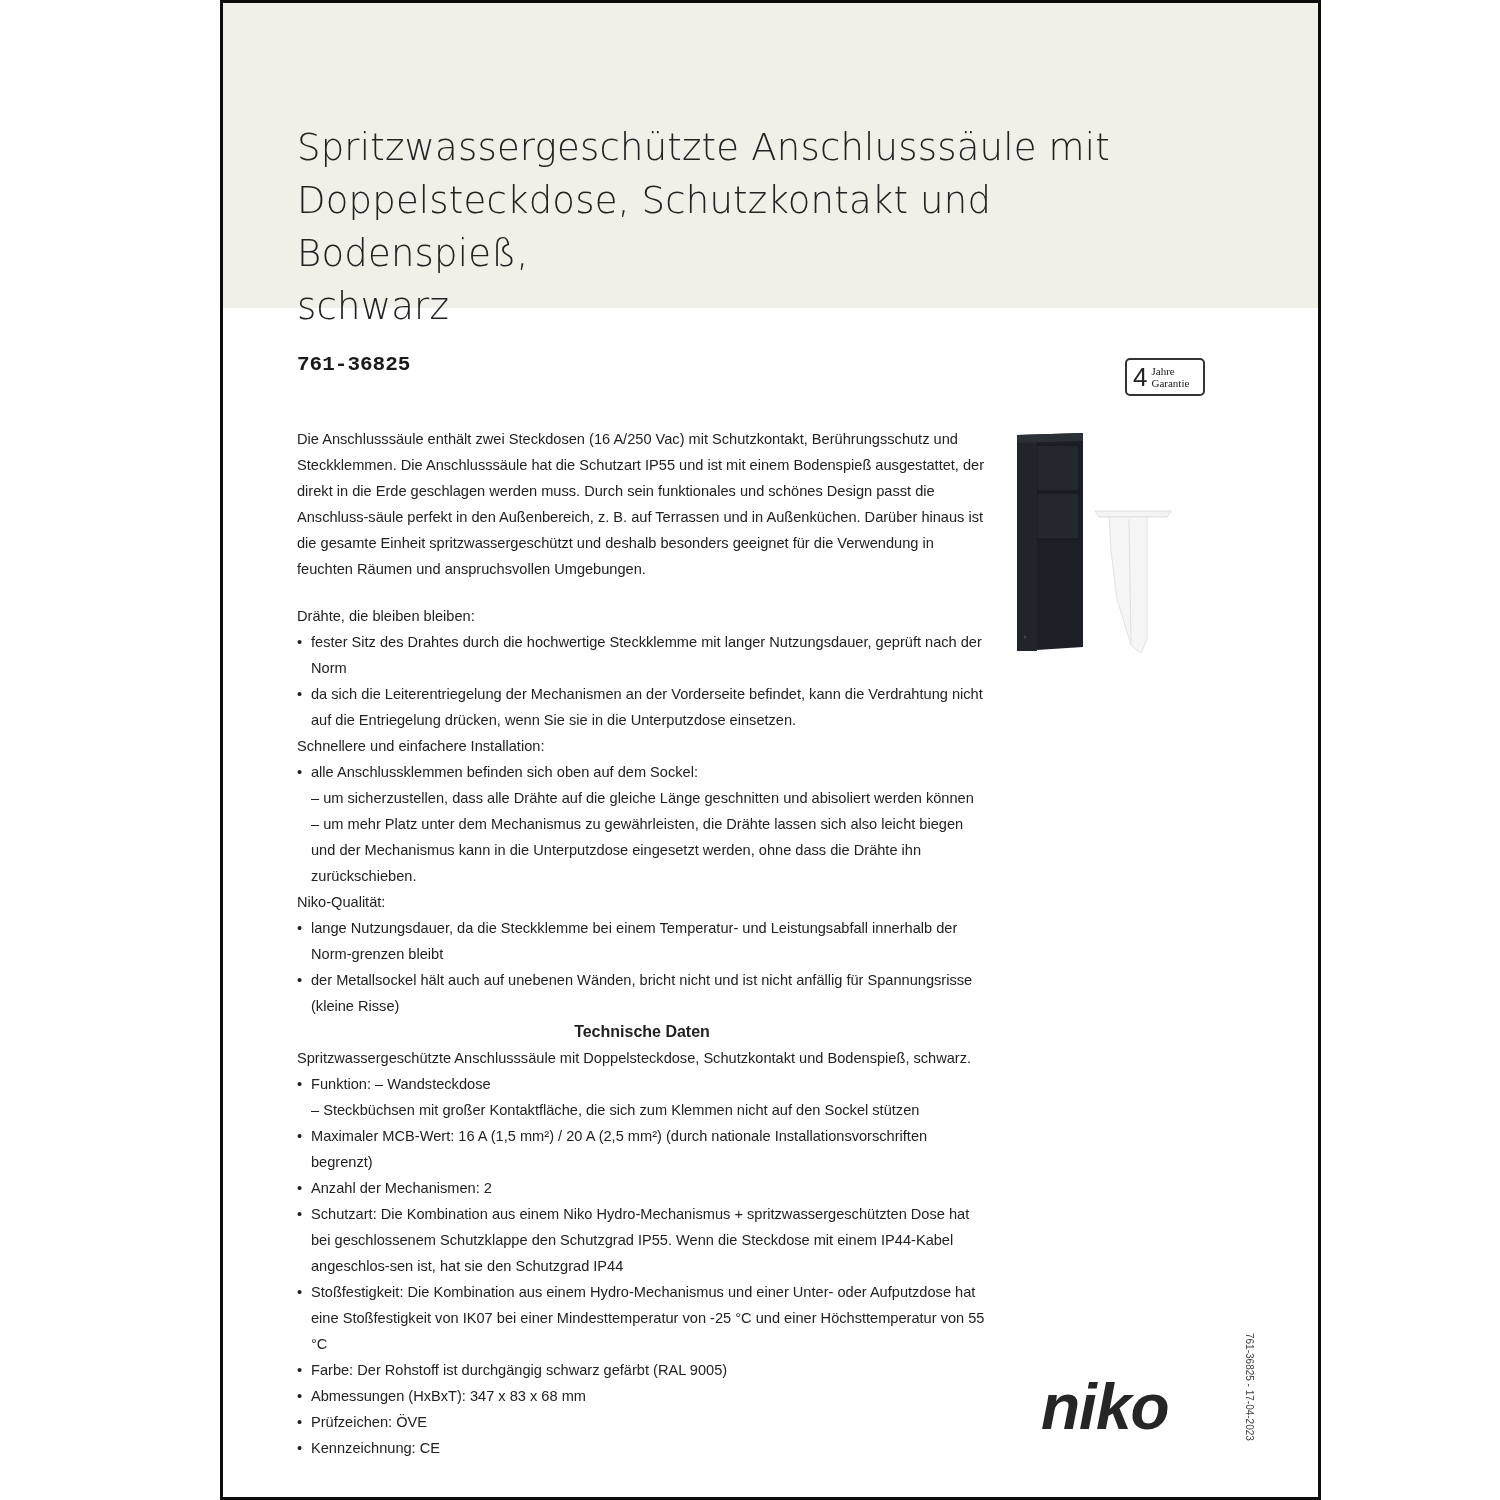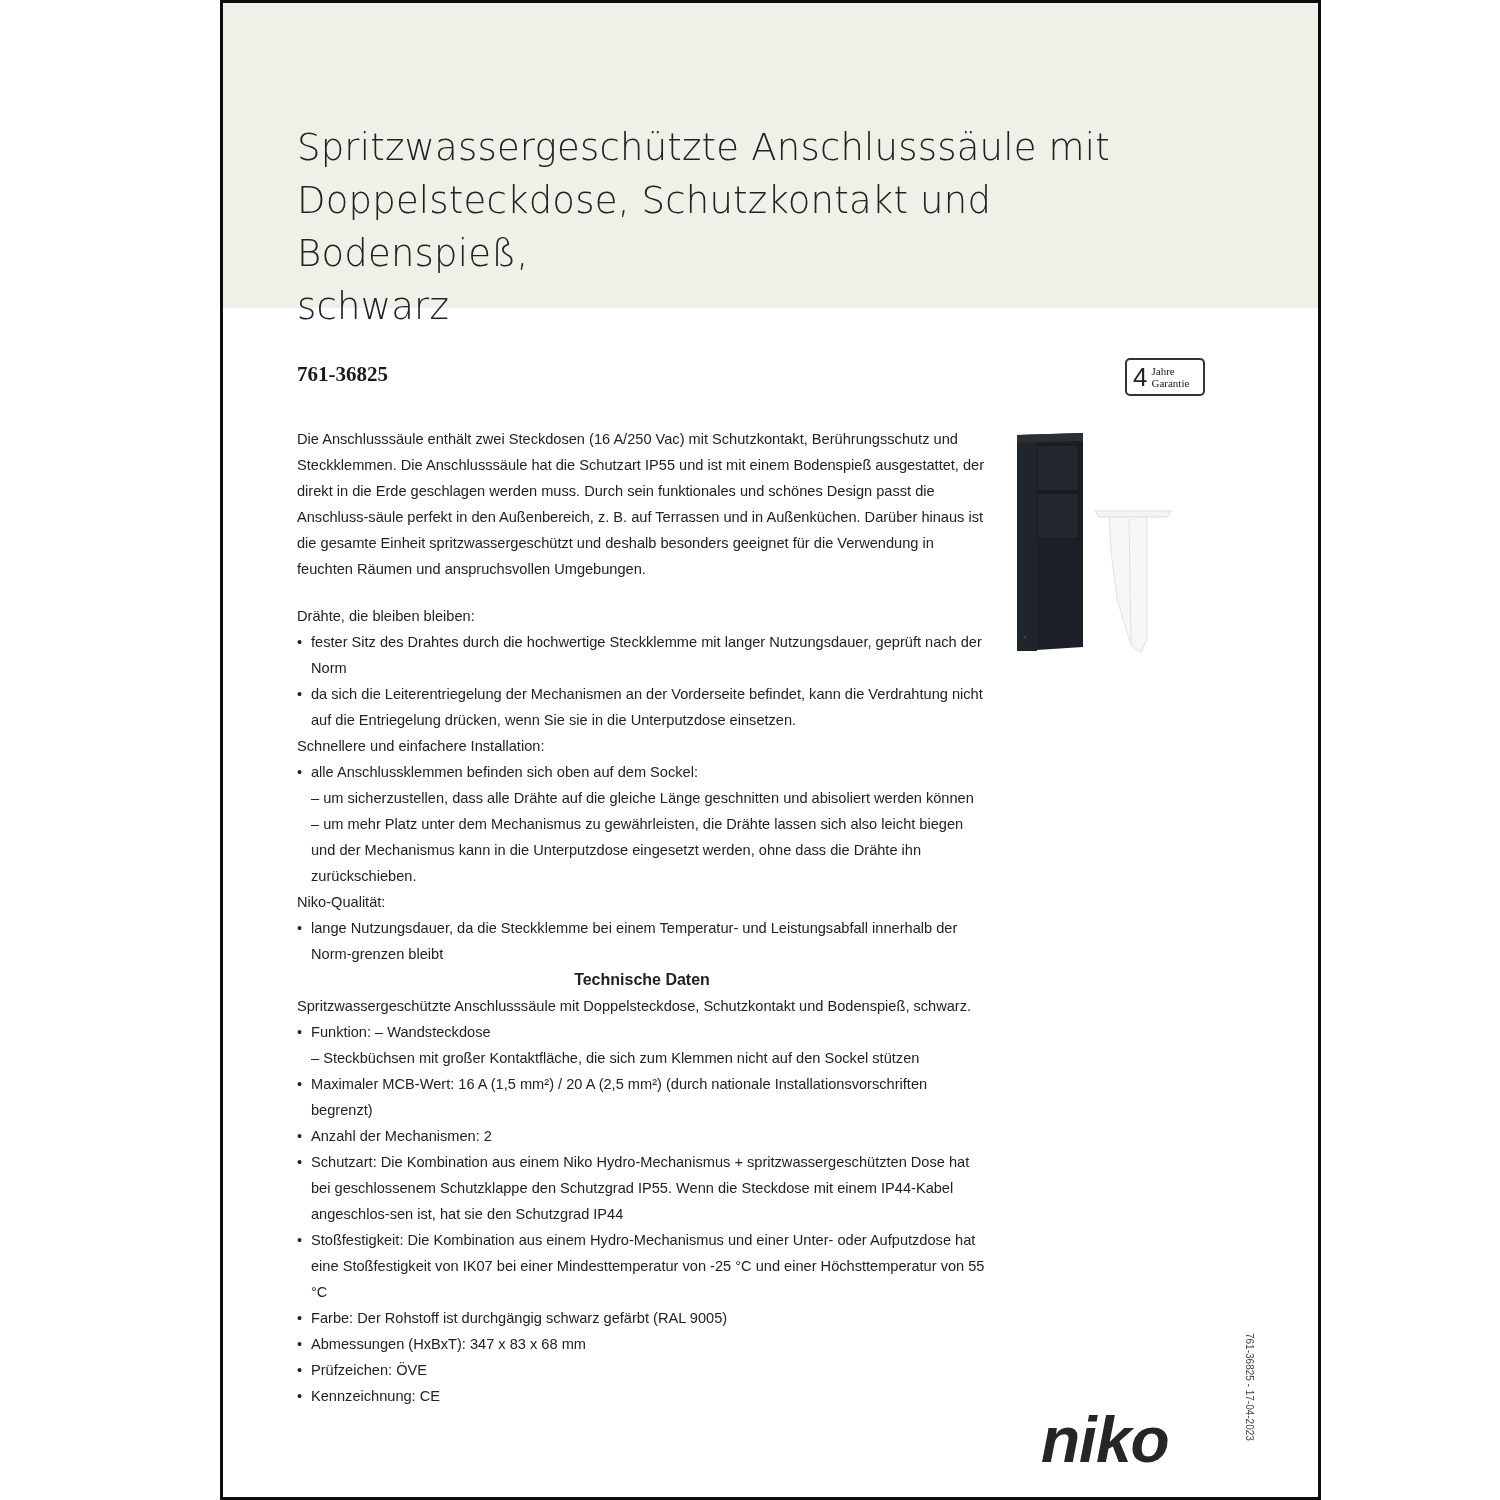--- a/index.html
+++ b/index.html
@@ -10,22 +10,22 @@
     }
     .header-band {
       position: absolute; left: 0; top: 0; width: 100%; height: 305px; background: #f0f0e8;
     }
     .title {
       position: absolute; left: 74px; top: 118px; width: 900px;
       font-family: "DejaVu Sans", sans-serif; font-weight: 300; font-size: 37px; line-height: 53px;
       color: #222; letter-spacing: 0.2px; margin: 0;
     }
     .product-code {
-      position: absolute; left: 74px; top: 359px; font-size: 21px; font-weight: bold; color: #1a1a1a;
-      font-family: Liberation Serif, serif;
+      position: absolute; left: 74px; top: 350px; font-size: 21px; font-weight: bold; color: #1a1a1a;
+      font-family: Liberation Mono, monospace;
     }
     .warranty {
       position: absolute; left: 902px; top: 355px; width: 80px; height: 38px;
       border: 2px solid #333; border-radius: 5px; display: flex; align-items: center; padding-left: 6px; box-sizing: border-box;
     }
     .warranty .num { font-family: "Liberation Sans", sans-serif; font-size: 26px; color: #222; margin-right: 4px; line-height: 1; }
     .warranty .txt { font-family: Liberation Serif, serif; font-size: 11px; line-height: 12px; color: #222; }
     .body-text {
       position: absolute; left: 74px; top: 423px; width: 690px;
       font-family: "Liberation Sans", sans-serif; font-size: 14.6px; line-height: 26px; color: #222;
@@ -37,21 +37,21 @@
     .dash { padding-left: 14px; }
     .sec-head { font-weight: bold; font-size: 16px; margin-top: 22px; margin-bottom: 8px; text-align: center; }
     .product-image { position: absolute; left: 790px; top: 428px; width: 170px; height: 232px; }
     .footer-code {
       position: absolute; left: 1012px; top: 1330px; width: 20px; height: 100px;
       font-family: "Liberation Sans", sans-serif; font-size: 10px; color: #444;
       writing-mode: vertical-rl; white-space: nowrap;
     }
     .logo {
       position: absolute; left: 818px; top: 1372px; font-family: "Liberation Sans", sans-serif;
-      font-weight: bold; font-style: italic; font-size: 64px; letter-spacing: -1px; color: #262626; line-height: 1; margin-top: 33px;
+      font-weight: bold; font-style: italic; font-size: 64px; letter-spacing: -1px; color: #262626; line-height: 1;
     }
   </style>
 </head>
 <body>
 
 <div class="page">
   <div class="header-band">
     <h1 class="title">
       <div>Spritzwassergeschützte Anschlusssäule mit</div>
       <div>Doppelsteckdose, Schutzkontakt und Bodenspieß,</div>
@@ -90,20 +90,21 @@
     <div class="gap"></div>
     <p>Drähte, die bleiben bleiben:</p>
     <p class="bullet">fester Sitz des Drahtes durch die hochwertige Steckklemme mit langer Nutzungsdauer, geprüft nach der Norm</p>
     <p class="bullet">da sich die Leiterentriegelung der Mechanismen an der Vorderseite befindet, kann die Verdrahtung nicht auf die Entriegelung drücken, wenn Sie sie in die Unterputzdose einsetzen.</p>
     <p>Schnellere und einfachere Installation:</p>
     <p class="bullet">alle Anschlussklemmen befinden sich oben auf dem Sockel:</p>
     <p class="dash">– um sicherzustellen, dass alle Drähte auf die gleiche Länge geschnitten und abisoliert werden können</p>
     <p class="dash">– um mehr Platz unter dem Mechanismus zu gewährleisten, die Drähte lassen sich also leicht biegen und der Mechanismus kann in die Unterputzdose eingesetzt werden, ohne dass die Drähte ihn zurückschieben.</p>
     <p>Niko-Qualität:</p>
     <p class="bullet">lange Nutzungsdauer, da die Steckklemme bei einem Temperatur- und Leistungsabfall innerhalb der Norm-grenzen bleibt</p>
+    <p class="bullet">der Metallsockel hält auch auf unebenen Wänden, bricht nicht und ist nicht anfällig für Spannungsrisse (kleine Risse)</p>
 
     <p class="sec-head">Technische Daten</p>
     <p>Spritzwassergeschützte Anschlusssäule mit Doppelsteckdose, Schutzkontakt und Bodenspieß, schwarz.</p>
     <p class="bullet">Funktion: – Wandsteckdose</p>
     <p class="dash">– Steckbüchsen mit großer Kontaktfläche, die sich zum Klemmen nicht auf den Sockel stützen</p>
     <p class="bullet">Maximaler MCB-Wert: 16 A (1,5 mm²) / 20 A (2,5 mm²) (durch nationale Installationsvorschriften begrenzt)</p>
     <p class="bullet">Anzahl der Mechanismen: 2</p>
     <p class="bullet">Schutzart: Die Kombination aus einem Niko Hydro-Mechanismus + spritzwassergeschützten Dose hat bei geschlossenem Schutzklappe den Schutzgrad IP55. Wenn die Steckdose mit einem IP44-Kabel angeschlos-sen ist, hat sie den Schutzgrad IP44</p>
     <p class="bullet">Stoßfestigkeit: Die Kombination aus einem Hydro-Mechanismus und einer Unter- oder Aufputzdose hat eine Stoßfestigkeit von IK07 bei einer Mindesttemperatur von -25 °C und einer Höchsttemperatur von 55 °C</p>
     <p class="bullet">Farbe: Der Rohstoff ist durchgängig schwarz gefärbt (RAL 9005)</p>

